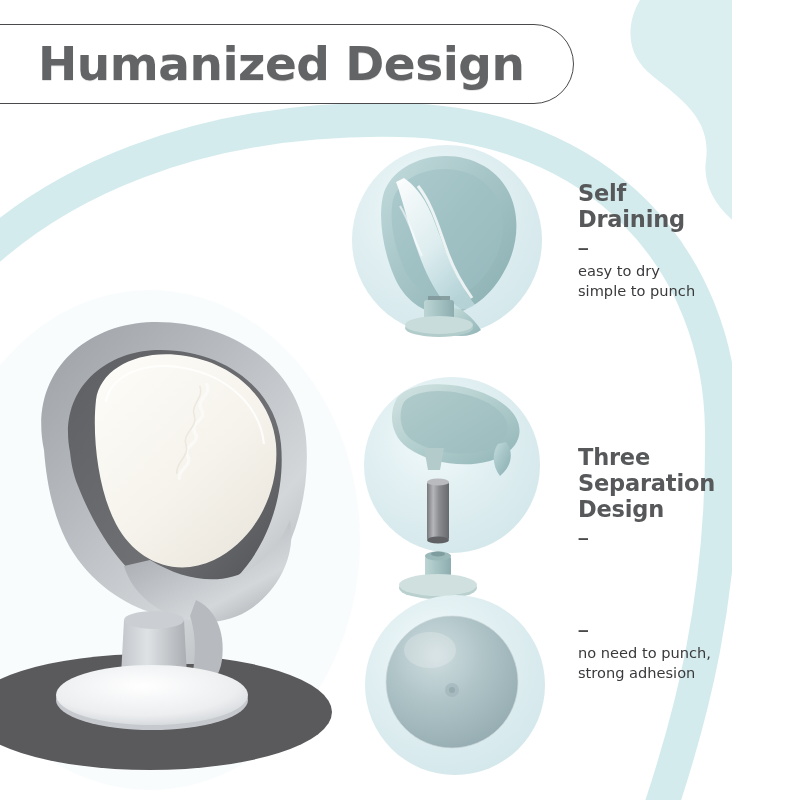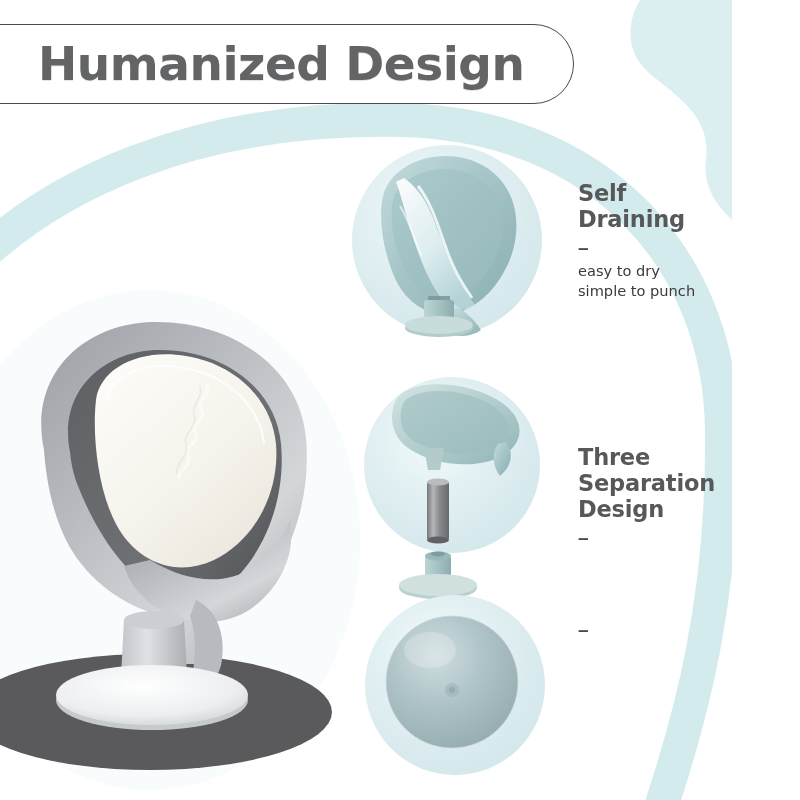--- a/index.html
+++ b/index.html
@@ -293,15 +293,17 @@
 simple to punch</p>
   </div>
 
   <div class="f-text" style="left:578px;top:404px;width:216px;margin-top:40px;">
     <p class="f-head">Three Separation Design</p>
     <p class="f-dash">–</p>
   </div>
 
   <div class="f-text" style="left:578px;top:614px;width:200px;">
     <p class="f-dash">–</p>
+    <p class="f-sub">no need to punch,
+strong adhesion</p>
   </div>
 
 </div>
 
 </body></html>

